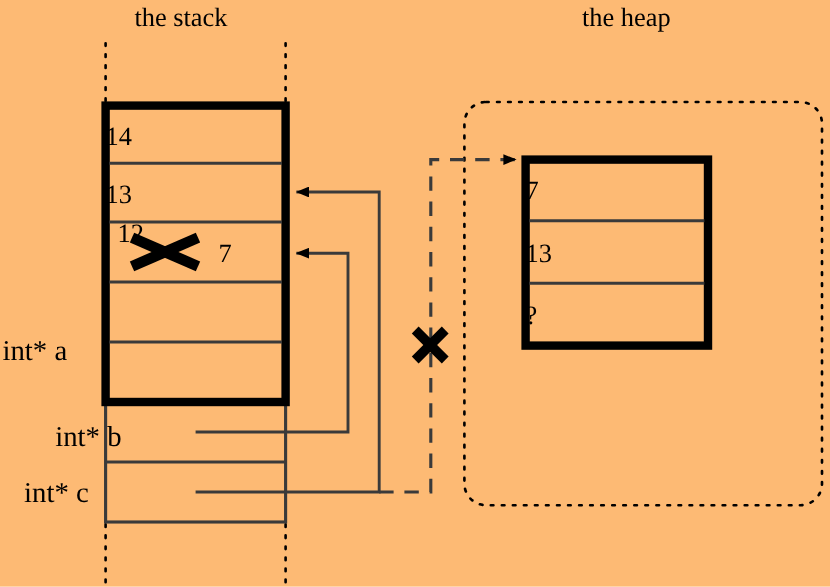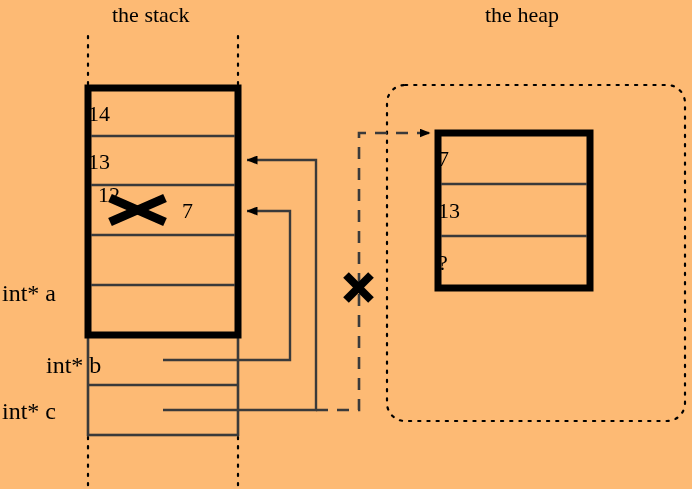--- a/index.html
+++ b/index.html
@@ -112,19 +112,19 @@
     </g>
   </svg>
 
   <div class="cellval" style="left:88px; top:101px; width:150px;">14</div>
   <div class="cellval" style="left:88px; top:149px; width:150px;">13</div>
   <div class="cellval" style="left:98px; top:182px; width:80px;">12</div>
   <div class="newval" style="left:182px; top:198px;">7</div>
 
   <div class="varlabel" style="left:2px; top:280px;">int* a</div>
   <div class="varlabel" style="left:2px; top:352px;margin-left:44px;">int* b</div>
-  <div class="varlabel" style="left:2px; top:398px;">int* c</div>
+  <div class="varlabel" style="left:20px; top:398px;">int* c</div>
 
   <div class="cellval" style="left:438px; top:146px; width:152px;">7</div>
   <div class="cellval" style="left:438px; top:198px; width:152px;">13</div>
   <div class="cellval" style="left:438px; top:250px; width:152px;">?</div>
 
 </div>
 
 </body></html>

